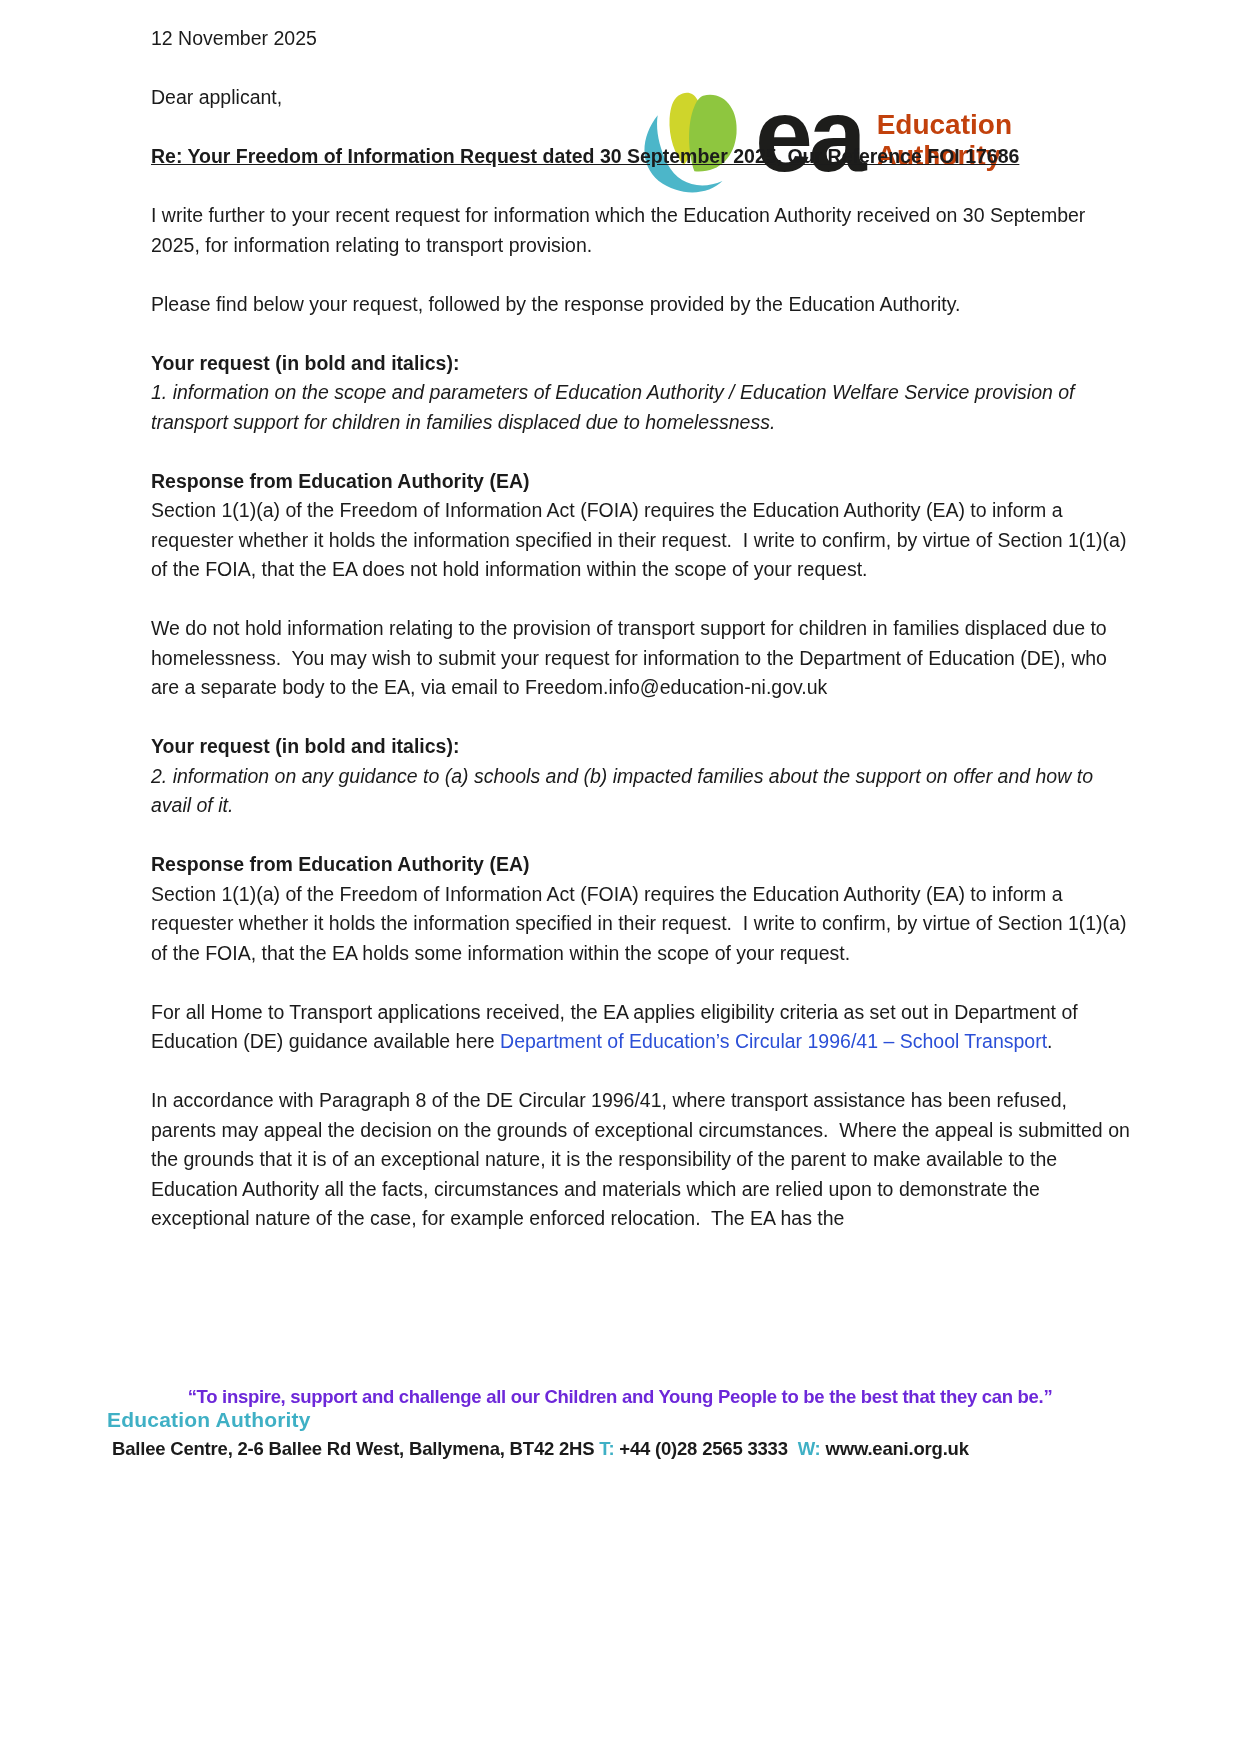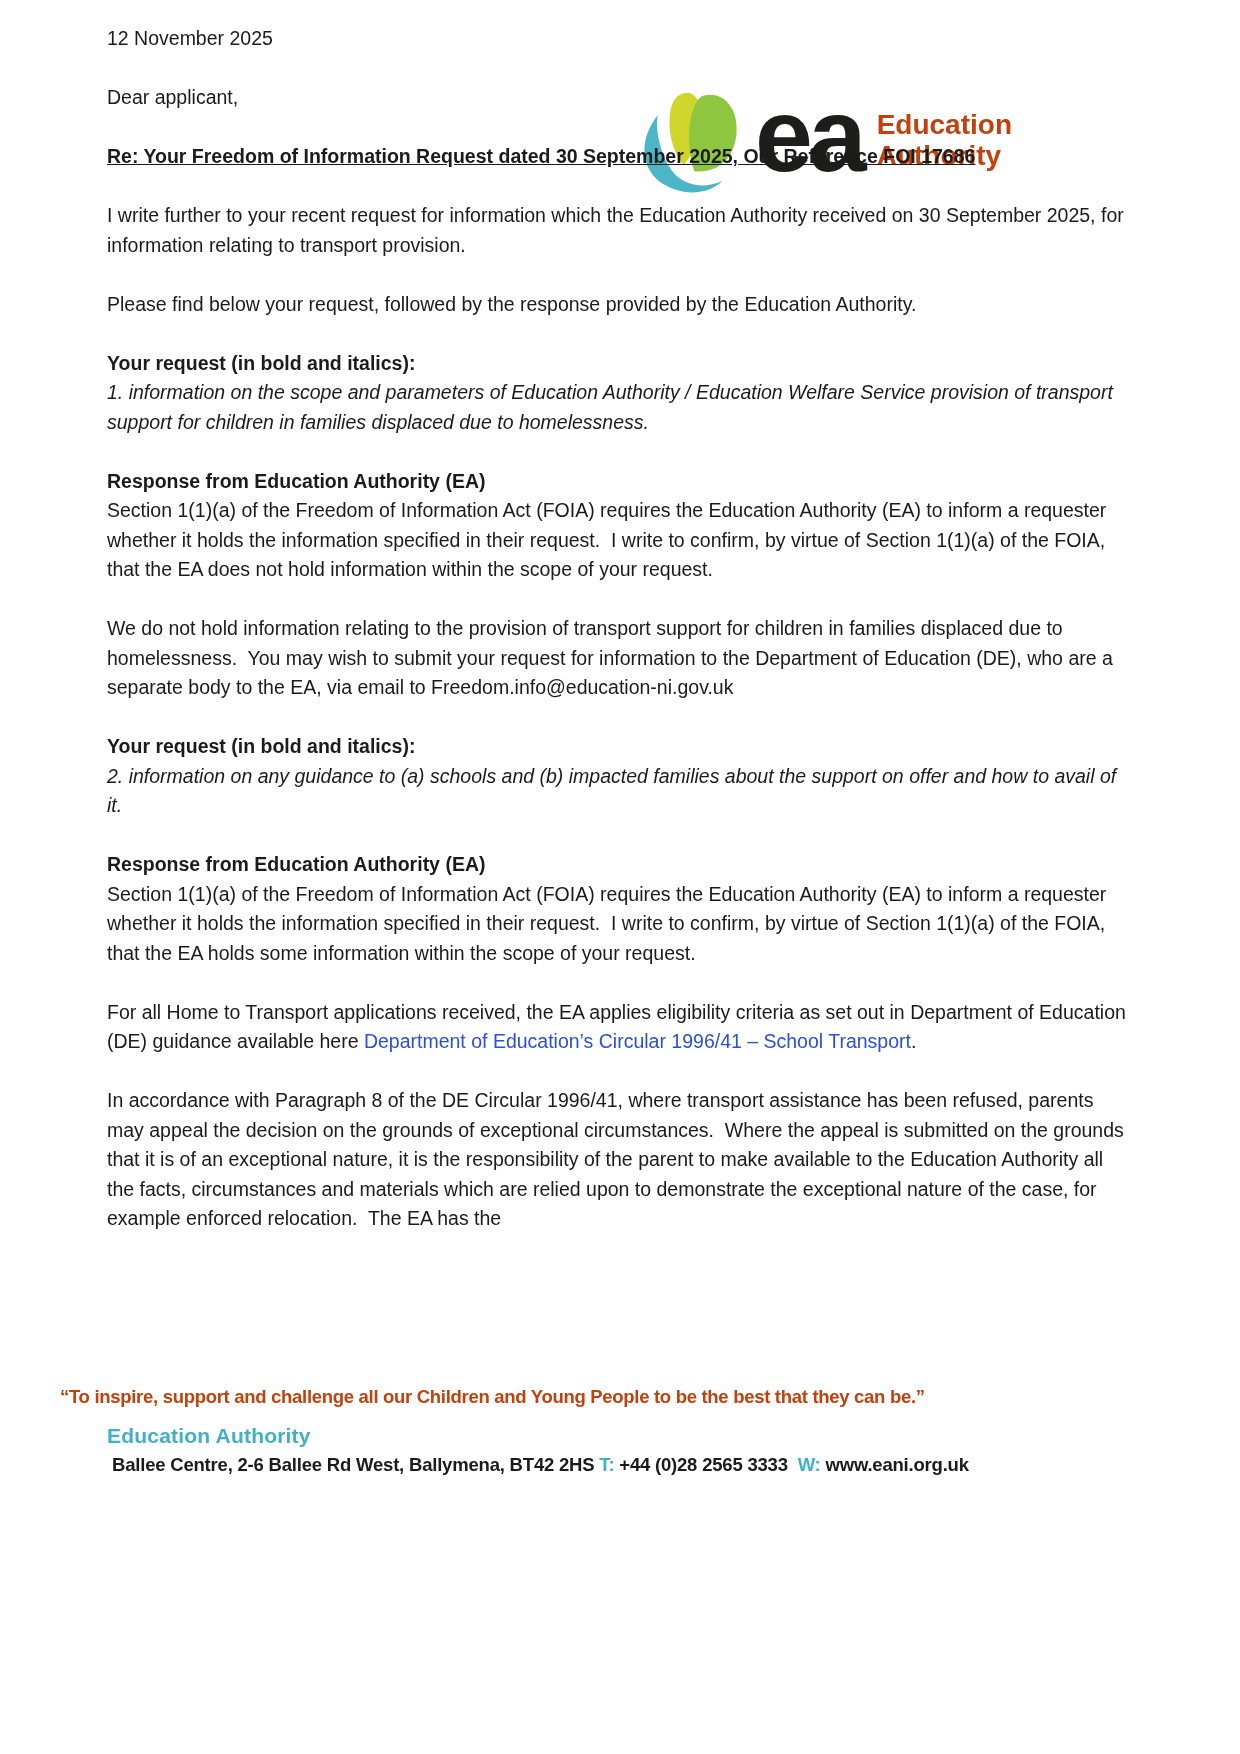--- a/index.html
+++ b/index.html
@@ -34,40 +34,41 @@
     line-height:0.8;
     margin:0 14px 0 10px;
     transform:translateY(-4px);
   }
   .logo-name{
     display:flex;flex-direction:column;justify-content:center;
     font-size:28px;font-weight:700;line-height:31px;
     color:#c2410c;
   }
   
-  .body-text{margin-top:24px;font-size:19.5px;line-height:29.5px;}
+  .body-text{margin-top:24px;font-size:19.5px;line-height:29.5px;margin-left:44px;}
   .body-text p{margin:0 0 29.5px 0;white-space:pre-wrap;}
   .subject{font-weight:700;text-decoration:underline;}
   .req-heading{font-weight:700;margin-bottom:0 !important;}
   .req-text{font-weight:400;font-style:italic;}
   .resp-heading{font-weight:700;margin-bottom:0 !important;}
   .doc-link{color:#2b4fd7;cursor:pointer;}
   
   .footer{
     position:absolute;left:0;right:0;top:1386px;
   }
   .tagline{
+    text-align:center;
     font-weight:700;
     font-size:18.5px;
     letter-spacing:-0.3px;
-    color:#c2410c;
+    color:#6d28d9;
     margin:0 60px;
   }
   .footer-org{
-    margin:16px 0 0 107px;
+    margin:0 0 0 107px;
     color:#3fb0c5;
     font-weight:700;
     font-size:21px;
     letter-spacing:0.2px;
   }
   .footer-address{
     margin:6px 0 0 112px;
     font-weight:700;
     font-size:18.5px;
     letter-spacing:-0.2px;

